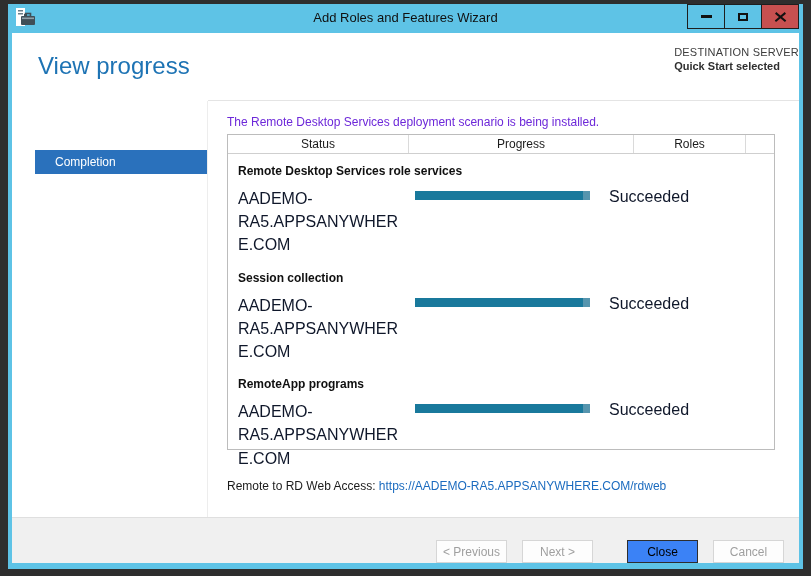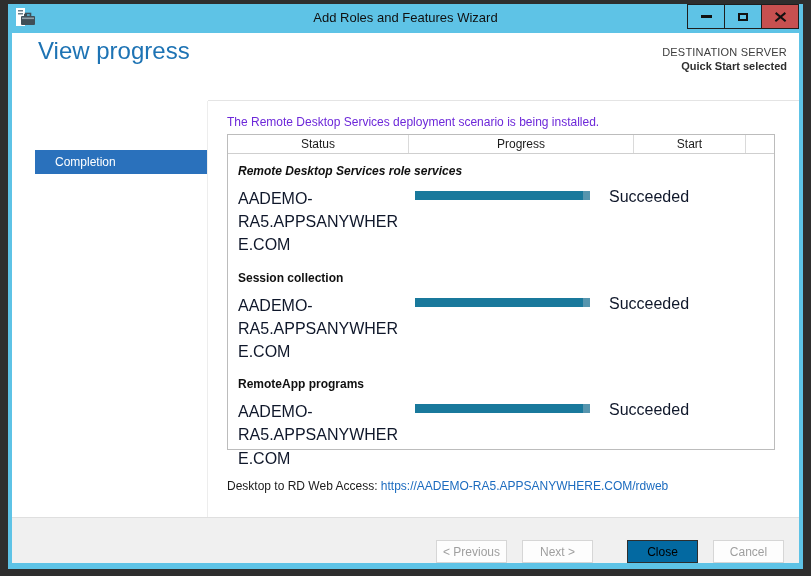--- a/index.html
+++ b/index.html
@@ -42,24 +42,24 @@
   .glyph-close::after  { transform: rotate(-40deg); }
 
   
   .content {
     position: absolute; left: 4px; right: 4px; top: 29px; bottom: 6px;
     background: #ffffff;
     display: flex; flex-direction: column;
   }
   .page-header { height: 68px; flex: none; position: relative; }
   .page-title {
-    position: absolute; left: 26px; top: 4px;
+    position: absolute; left: 26px; top: 19px;
     font-size: 24px; font-weight: normal; color: #1d73b4;
   }
-  .dest-block { position: absolute; right: 12px; top: 13px; text-align: right; }
+  .dest-block { position: absolute; right: 0; top: 13px; }
   .dest-label { font-size: 11px; color: #3d3d3d; letter-spacing: 0.2px; }
   .dest-value { font-size: 11px; font-weight: bold; color: #2f2f2f; margin-top: 2px; }
   .header-divider {
     position: absolute; bottom: 0; left: 196px; right: 0;
     height: 1px; background: #e4e4e4;
   }
 
   .body-area { flex: 1; display: flex; min-height: 0; }
   .sidebar {
     width: 196px; flex: none; padding-top: 13px;
@@ -88,21 +88,21 @@
   }
   .th-server { width: 181px; }
   .th-progress { width: 225px; }
   .th-status { width: 112px; }
   .th-extra { flex: 1; border-right: none; }
 
   .section-heading {
     font-weight: bold; font-size: 12px; color: #101010;
     margin: 14px 10px 0;
   }
-  .tbody .section-heading:first-child { margin-top: 10px; font-style: italic; }
+  .tbody .section-heading:first-child { margin-top: 10px; }
   .trow { display: flex; margin-top: 9px; font-size: 16px; color: #0f172a; }
   .cell-server { width: 171px; padding-left: 10px; line-height: 1.45; overflow-wrap: break-word; }
   .cell-progress { width: 201px; padding-left: 16px; padding-top: 4px; }
   .bar-track { width: 175px; height: 9px; background: transparent; }
   .bar-fill {
     height: 100%; width: 100%;
     background: linear-gradient(to right, #19799c 0%, #19799c 96%, #5695ae 96%);
   }
   .cell-status { padding-left: 9px; padding-top: 1px; }
 
@@ -117,21 +117,21 @@
     display: flex; align-items: flex-end; justify-content: flex-end;
     padding-right: 15px;
   }
   .btn {
     width: 71px; height: 23px; margin-left: 15px;
     font-family: "Liberation Sans", sans-serif; font-size: 12px;
     background: #fdfdfd; border: 1px solid #d6d6d6; color: #9f9f9f;
     cursor: default;
   }
   .btn-primary {
-    background: #0369a1; border: 1px solid #2e2e2e; color: #000000;
+    background: #3b82f6; border: 1px solid #2e2e2e; color: #000000;
     margin-left: 34px;
   }
 </style>
 </head>
 <body>
 
 <div class="window">
 
   <div class="titlebar">
     <span class="titlebar-icon">
@@ -176,21 +176,21 @@
         <div class="nav-item-selected">Completion</div>
       </div>
 
       <div class="main-pane">
         <div class="description">The Remote Desktop Services deployment scenario is being installed.</div>
 
         <div class="progress-table">
           <div class="thead">
             <div class="th th-server">Status</div>
             <div class="th th-progress">Progress</div>
-            <div class="th th-status">Start</div>
+            <div class="th th-status">Roles</div>
             <div class="th th-extra"></div>
           </div>
 
           <div class="tbody">
 
             <div class="section-heading">Remote Desktop Services role services</div>
             <div class="trow">
               <div class="cell-server">AADEMO-RA5.APPSANYWHERE.COM</div>
               <div class="cell-progress">
                 <div class="bar-track">
@@ -218,21 +218,21 @@
                 <div class="bar-track">
                   <div class="bar-fill" style="width: 100%;"></div>
                 </div>
               </div>
               <div class="cell-status">Succeeded</div>
             </div>
 
           </div>
         </div>
 
-        <div class="footer-line"><span>Desktop to RD Web Access: </span><a class="rd-link">https://AADEMO-RA5.APPSANYWHERE.COM/rdweb</a></div>
+        <div class="footer-line"><span>Remote to RD Web Access: </span><a class="rd-link">https://AADEMO-RA5.APPSANYWHERE.COM/rdweb</a></div>
       </div>
     </div>
 
     <div class="button-bar">
       <button class="btn" disabled="">&lt; Previous</button>
       <button class="btn" disabled="">Next &gt;</button>
       <button class="btn btn-primary">Close</button>
       <button class="btn" disabled="">Cancel</button>
     </div>
 

